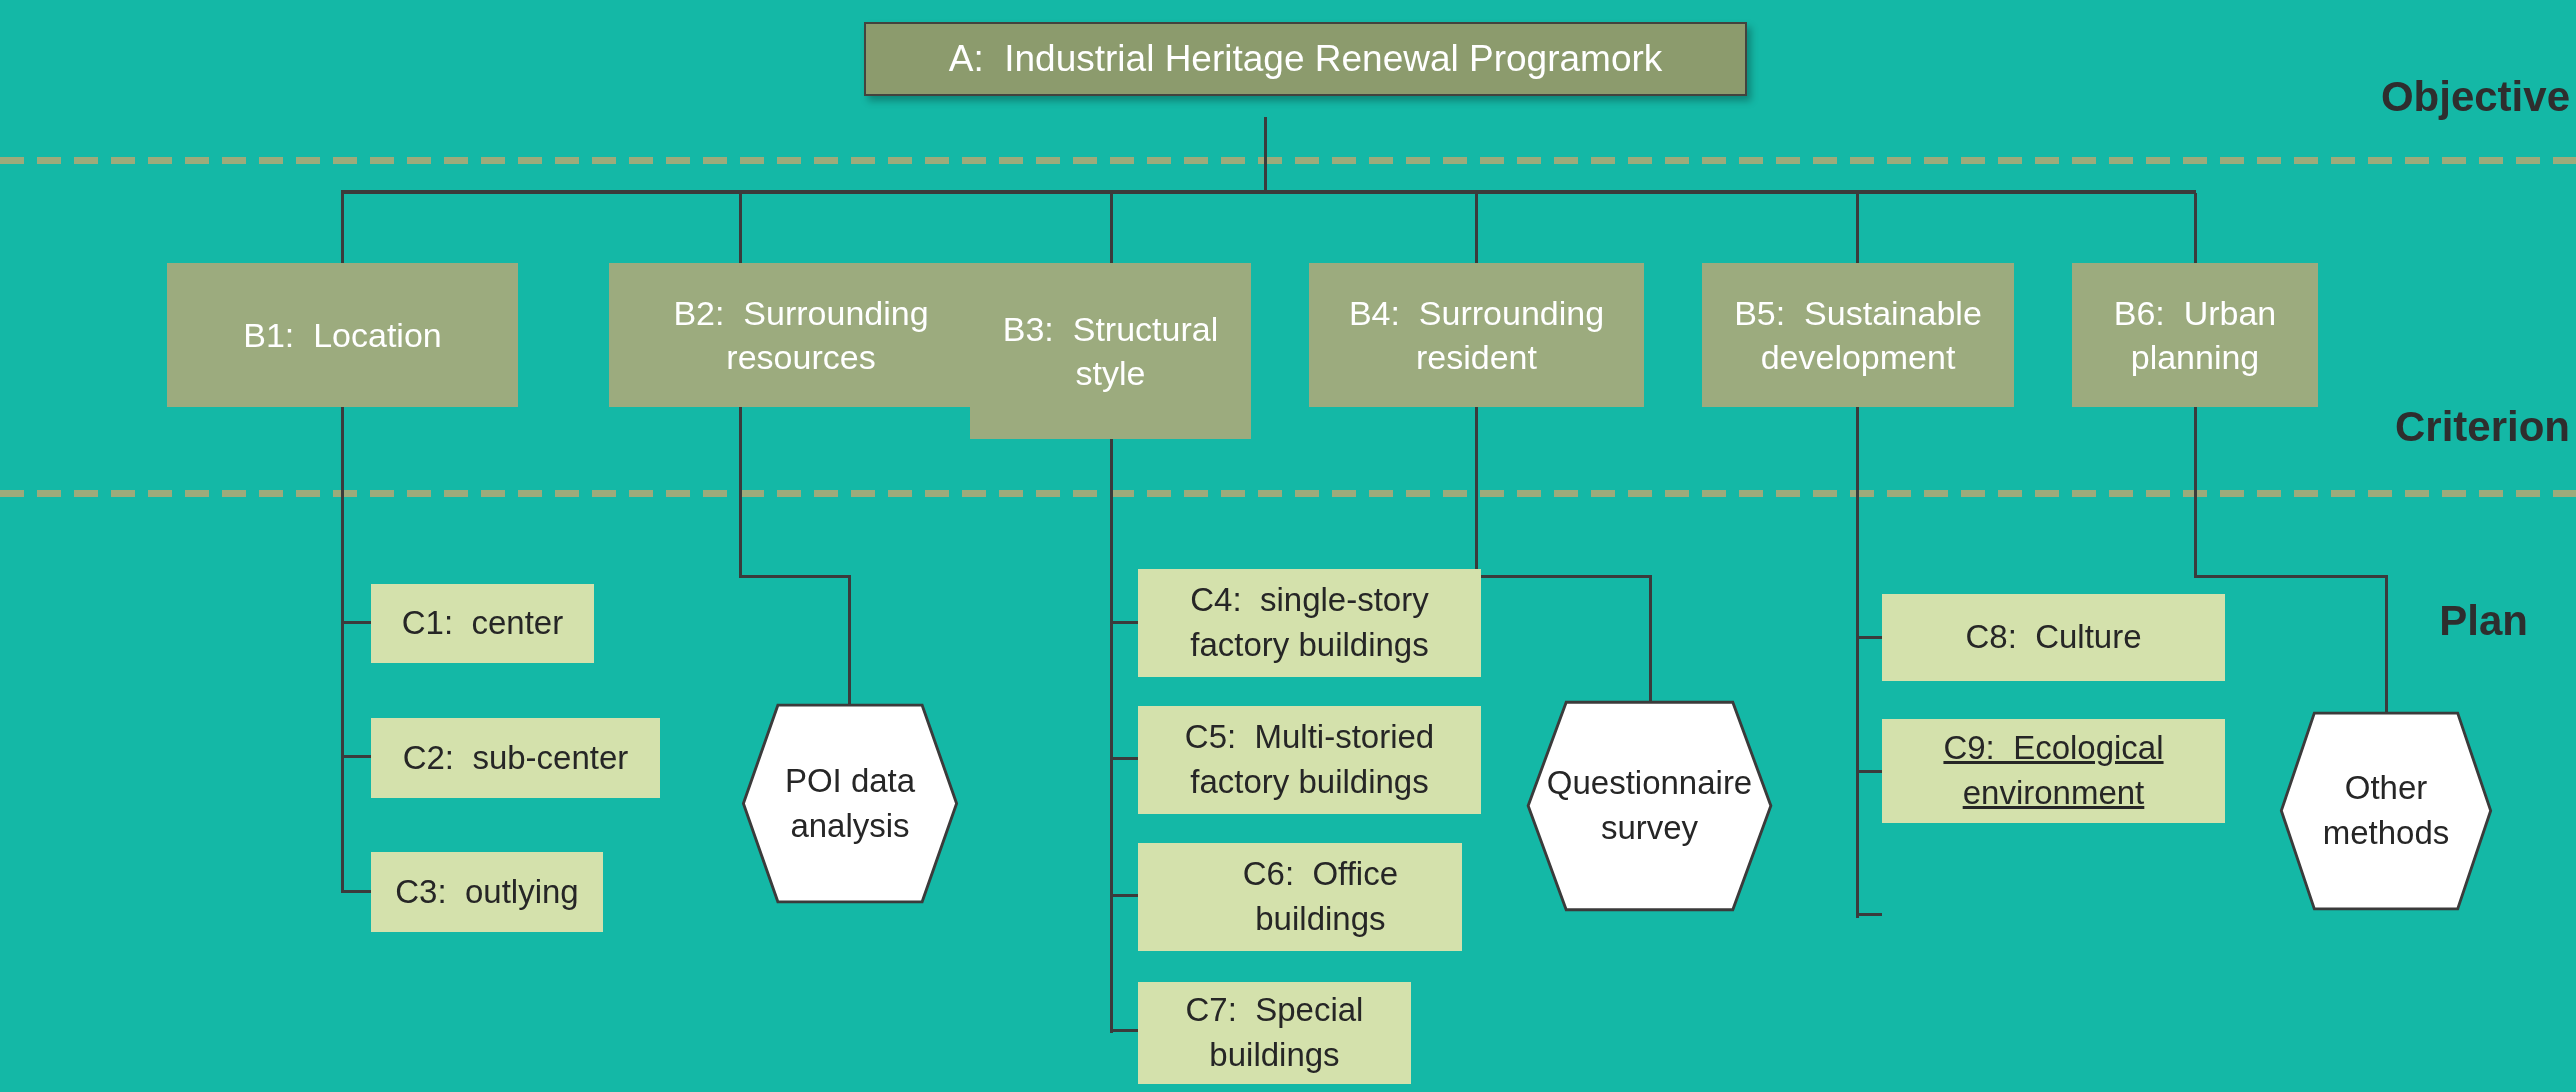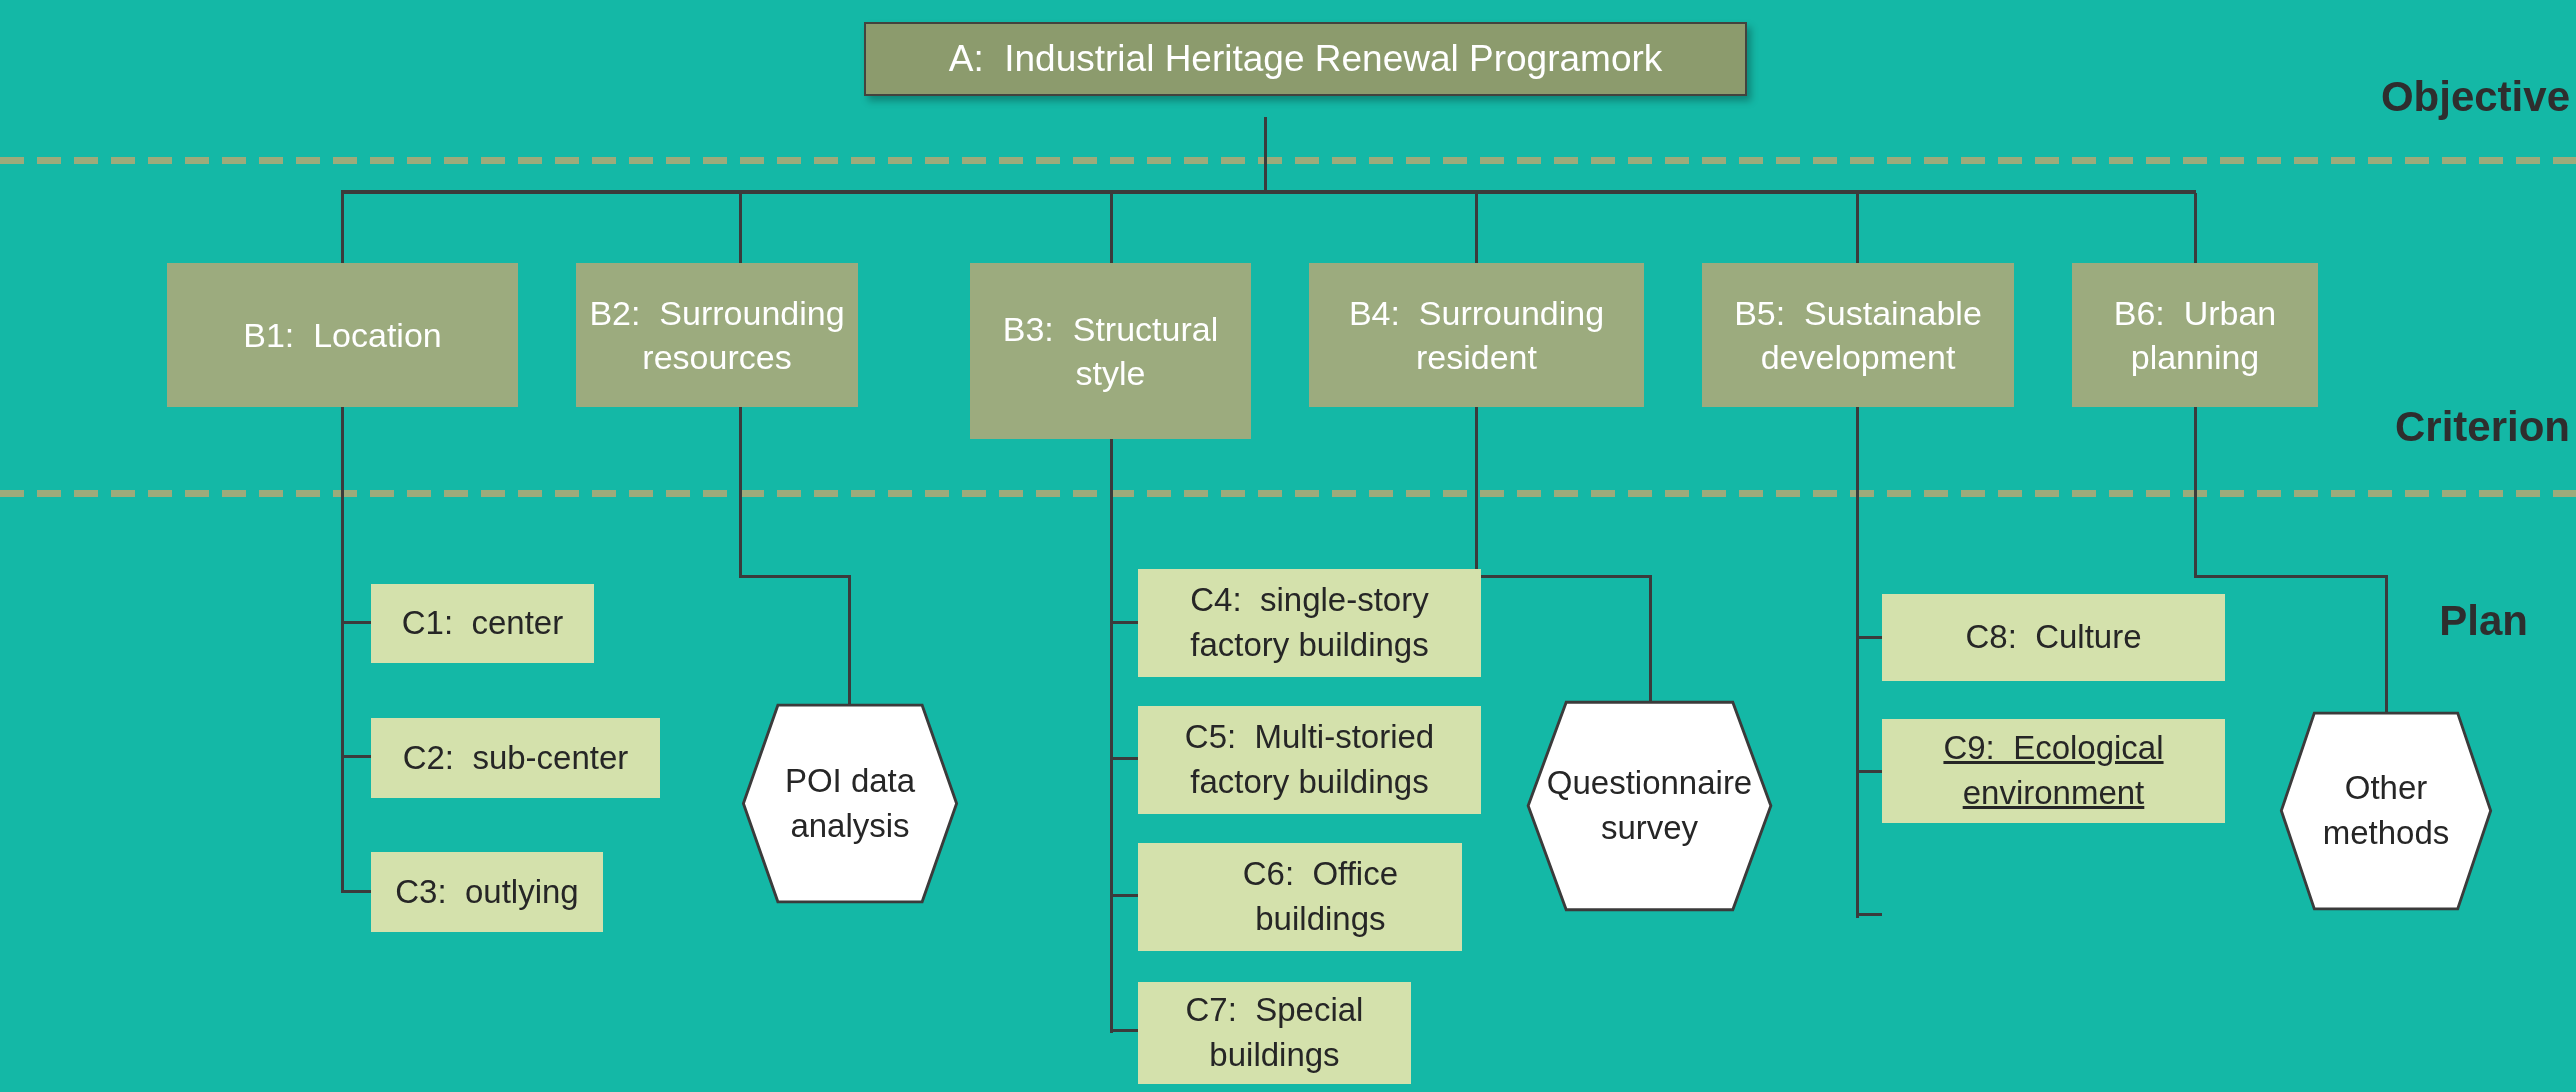--- a/index.html
+++ b/index.html
@@ -72,21 +72,21 @@
   <div class="conn" style="left:1856px;top:770px;width:26px;height:2.9px;"></div>
   <div class="conn" style="left:1856px;top:913px;width:26px;height:2.9px;"></div>
 
   <div class="conn" style="left:2194px;top:407px;width:2.9px;height:171px;"></div>
   <div class="conn" style="left:2194px;top:575px;width:194px;height:2.9px;"></div>
   <div class="conn" style="left:2385px;top:575px;width:2.9px;height:139px;"></div>
 
   <div class="node a-box" style="left:825px;top:21.6px;width:883px;height:74px;margin-left:39px;">A:&nbsp; Industrial Heritage Renewal Programork</div>
 
   <div class="node b-box" style="left:167px;top:263px;width:351px;height:144px;">B1:&nbsp; Location</div>
-  <div class="node b-box" style="left:576px;top:263px;width:282px;height:144px;">B2:&nbsp; Surrounding resources</div>
+  <div class="node b-box" style="left:609px;top:263px;width:384px;height:144px;">B2:&nbsp; Surrounding resources</div>
   <div class="node b-box" style="left:970px;top:263px;width:281px;height:176px;">B3:&nbsp; Structural style</div>
   <div class="node b-box" style="left:1309px;top:263px;width:335px;height:144px;">B4:&nbsp; Surrounding resident</div>
   <div class="node b-box" style="left:1702px;top:263px;width:312px;height:144px;">B5:&nbsp; Sustainable development</div>
   <div class="node b-box" style="left:2072px;top:263px;width:246px;height:144px;">B6:&nbsp; Urban planning</div>
 
   <div class="node c-box" style="left:371px;top:584px;width:223px;height:79px;">C1:&nbsp; center</div>
   <div class="node c-box" style="left:371px;top:718px;width:289px;height:80px;">C2:&nbsp; sub-center</div>
   <div class="node c-box" style="left:371px;top:852px;width:232px;height:80px;">C3:&nbsp; outlying</div>
   <div class="node c-box" style="left:1138px;top:569px;width:343px;height:108px;">C4:&nbsp; single-story factory buildings</div>
   <div class="node c-box" style="left:1138px;top:706px;width:343px;height:108px;">C5:&nbsp; Multi-storied factory buildings</div>

